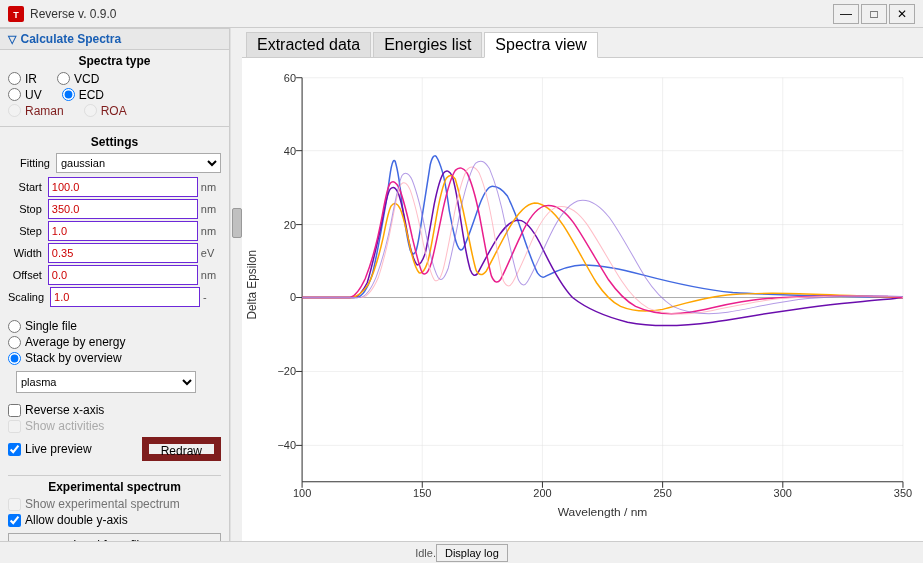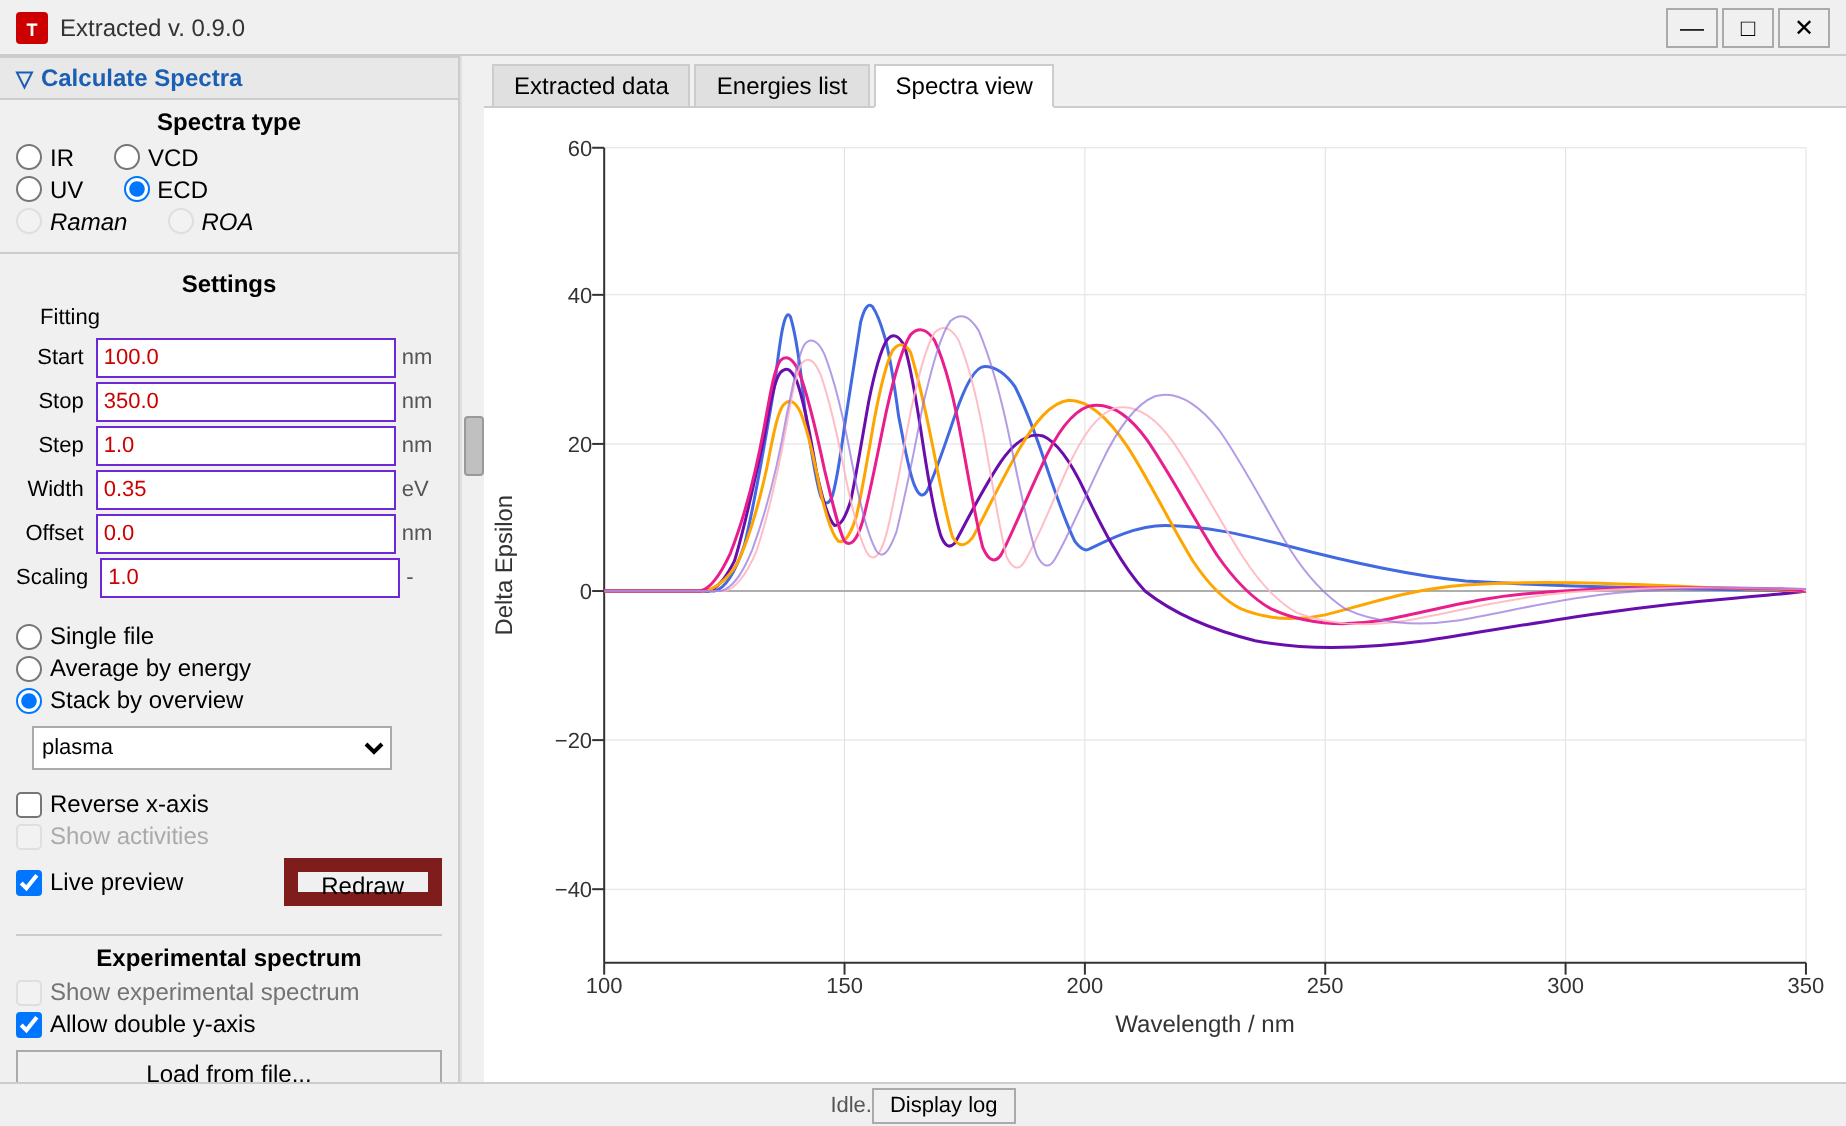--- a/index.html
+++ b/index.html
@@ -33,21 +33,21 @@
     .calc-icon { color: #1a5fb4; font-size: 11px; }
 
     .section-group { padding: 4px 8px; }
     .section-title { text-align: center; font-weight: bold; margin-bottom: 4px; }
 
     .radio-group { display: flex; flex-direction: column; gap: 2px; }
     .radio-row { display: flex; gap: 20px; }
     .radio-item { display: flex; align-items: flex-start; gap: 4px; cursor: pointer; }
     .radio-item input[type="radio"] { margin: 0; cursor: pointer; }
     .radio-item label { cursor: pointer; }
-    .radio-item.disabled label { color: #000000; font-style: italic; }
+    .radio-item.disabled label { color: #7f1d1d; }
     .radio-item.disabled input { opacity: 0.5; }
 
     .divider { border: none; border-top: 1px solid #ccc; margin: 4px 0; }
 
     .settings-section { padding: 4px 8px; }
     .settings-title { text-align: center; font-weight: bold; margin-bottom: 4px; }
 
     .form-row { display: flex; align-items: center; margin-bottom: 2px; }
     .form-label { width: 48px; text-align: right; padding-right: 6px; font-size: 11px; }
     .form-input { flex: 1; height: 20px; border: 1px solid #6d28d9; padding: 0 3px; font-size: 11px; background: white; color: #c00; }
@@ -74,21 +74,21 @@
     .redraw-btn { height: 24px; padding: 0 12px; background: #f0f0f0; border: 7px solid #7f1d1d; cursor: pointer; font-size: 12px; }
 
     .exp-section { padding: 2px 8px; }
     .exp-title { text-align: center; font-weight: bold; margin-bottom: 3px; }
 
     .load-btn { width: 100%; height: 24px; background: #f0f0f0; border: 1px solid #aaa; cursor: pointer; font-size: 12px; margin-top: 4px; }
 
     .right-panel { flex: 1; display: flex; flex-direction: column; }
 
     .tab-bar { display: flex; background: #f0f0f0; border-bottom: 1px solid #ccc; padding: 4px 4px 0; gap: 2px; }
-    .tab { padding: 3px 10px; border: 1px solid #ccc; border-bottom: none; background: #e0e0e0; cursor: pointer; font-size: 12px; }
+    .tab { padding: 3px 10px; border: 1px solid #ccc; border-bottom: none; background: #e0e0e0; cursor: pointer; font-size: 16px; }
     .tab.active { background: white; border-bottom: 1px solid white; margin-bottom: -1px; }
 
     .chart-area { flex: 1; background: white; position: relative; overflow: hidden; }
 
     .status-bar {
       height: 22px; background: #f0f0f0; border-top: 1px solid #ccc;
       display: flex; align-items: center; justify-content: center;
       padding: 0 8px;
     }
     .status-text { font-size: 11px; color: #555; }
@@ -103,21 +103,21 @@
 <body>
 
 <div class="title-bar">
   <div class="title-bar-left">
     <div class="title-bar-icon">
       <svg width="14" height="14" viewBox="0 0 14 14">
         <circle cx="7" cy="7" r="6" fill="#cc0000"></circle>
         <text x="7" y="11" text-anchor="middle" fill="white" font-size="9" font-weight="bold">T</text>
       </svg>
     </div>
-    <span class="title-bar-title">Extracted v. 0.9.0</span>
+    <span class="title-bar-title">Reverse v. 0.9.0</span>
   </div>
   <div class="title-bar-controls">
     <button class="title-btn">—</button>
     <button class="title-btn">□</button>
     <button class="title-btn close">✕</button>
   </div>
 </div>
 
 <div class="main-container">
   <div class="content-area">
@@ -165,20 +165,24 @@
         </div>
       </div>
 
       <hr class="divider">
 
       <div class="settings-section">
         <div class="settings-title">Settings</div>
 
         <div class="select-row">
           <span class="select-label">Fitting</span>
+          <select>
+            <option>gaussian</option>
+            <option>lorentzian</option>
+          </select>
         </div>
 
         <div class="form-row">
           <span class="form-label">Start</span>
           <input class="form-input" type="text" value="100.0" style="">
           <span class="form-unit">nm</span>
         </div>
         <div class="form-row">
           <span class="form-label">Stop</span>
           <input class="form-input" type="text" value="350.0" style="">

